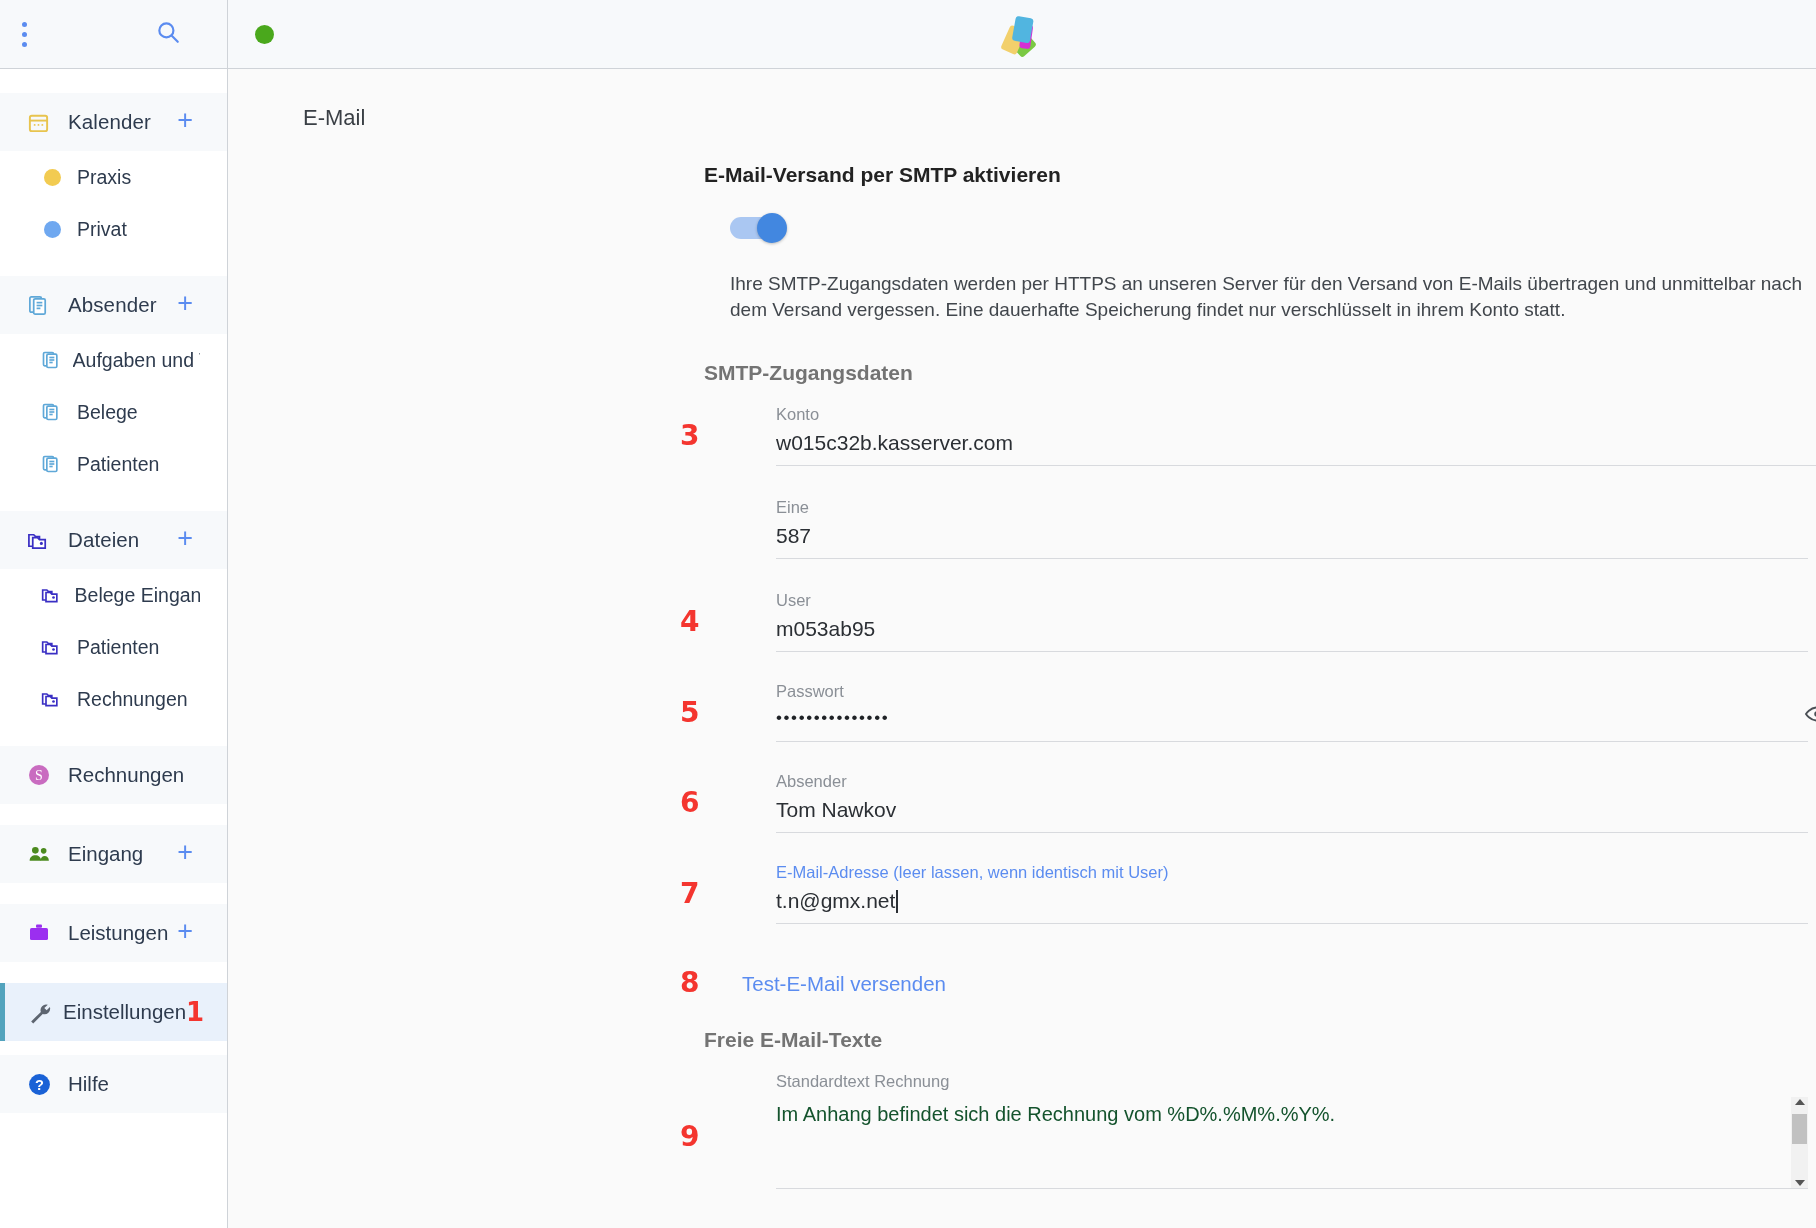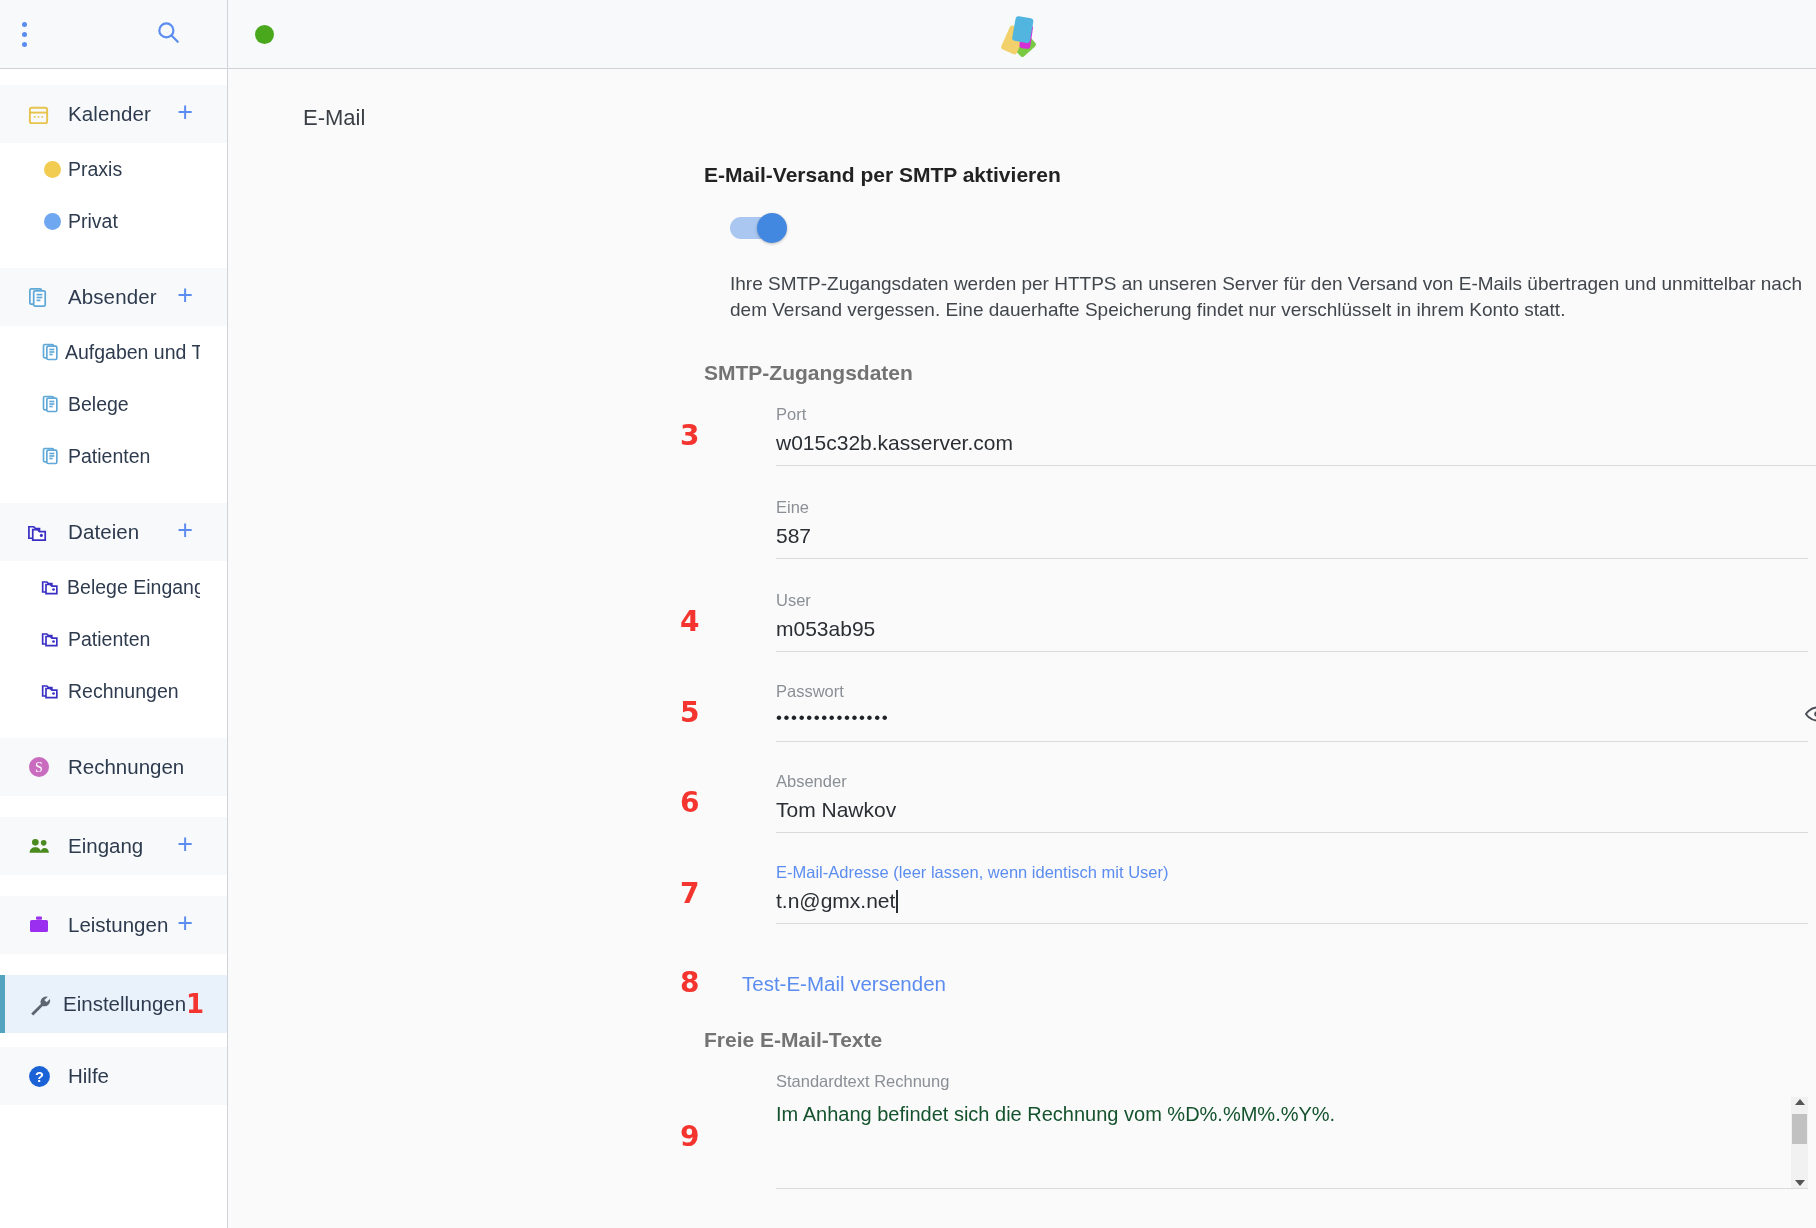--- a/index.html
+++ b/index.html
@@ -12,20 +12,21 @@
   }
   .app { display: flex; width: 1816px; height: 1228px; }
 
   
   .sidebar {
     width: 312px; height: 1228px;
     background: #ffffff;
     border-right: 1px solid #cfd3d8;
     display: flex; flex-direction: column;
     overflow: hidden;
+    gap: 8px;
   }
   .sb-top {
     height: 69px; min-height: 69px;
     background: #f7f9fb;
     border-bottom: 1px solid #cfd3d8;
     display: flex; align-items: center;
     justify-content: space-between;
     padding: 0 46px 0 22px;
   }
   .dots { display: flex; flex-direction: column; gap: 5px; align-items: center; cursor: pointer; }
@@ -48,21 +49,21 @@
     font-size: 27px; color: #5b8cf0; line-height: 1;
     font-weight: 300; cursor: pointer; margin-top: -3px;
   }
 
   .sub-item {
     height: 52px; display: flex; align-items: center;
     padding: 0 27px 0 41px; cursor: pointer;
   }
   .sub-item .s-ico { width: 27px; display: flex; align-items: center; }
   .sub-item .s-lbl {
-    font-size: 19.5px; color: #2e3b4e; 
+    font-size: 19.5px; color: #2e3b4e; margin-left: 9px;
     white-space: nowrap; overflow: hidden;
   }
   .dot-c { width: 17px; height: 17px; border-radius: 50%; display: inline-block; margin-left: 3px; }
 
   .gap { height: 21px; }
 
   .flat-item {
     height: 58px; display: flex; align-items: center;
     background: #f7f9fb; padding: 0 34px 0 27px; cursor: pointer;
   }
@@ -432,21 +433,21 @@
             <span class="knob"></span>
           </span>
         </div>
 
         <div class="desc">Ihre SMTP-Zugangsdaten werden per HTTPS an unseren Server für den Versand von E-Mails übertragen und unmittelbar nach dem Versand vergessen. Eine dauerhafte Speicherung findet nur verschlüsselt in ihrem Konto statt.</div>
 
         <div class="sub-head">SMTP-Zugangsdaten</div>
 
         <div class="field w-short">
           <span class="field-num">3</span>
-          <span class="f-lbl">Port</span>
+          <span class="f-lbl">Konto</span>
           <div class="f-val">w015c32b.kasserver.com</div>
         </div>
 
         <div class="field w-long" style="margin-top:32px">
           <span class="f-lbl">Eine</span>
           <div class="f-val">587</div>
         </div>
 
         <div class="field w-long" style="margin-top:32px">
           <span class="field-num">4</span>

